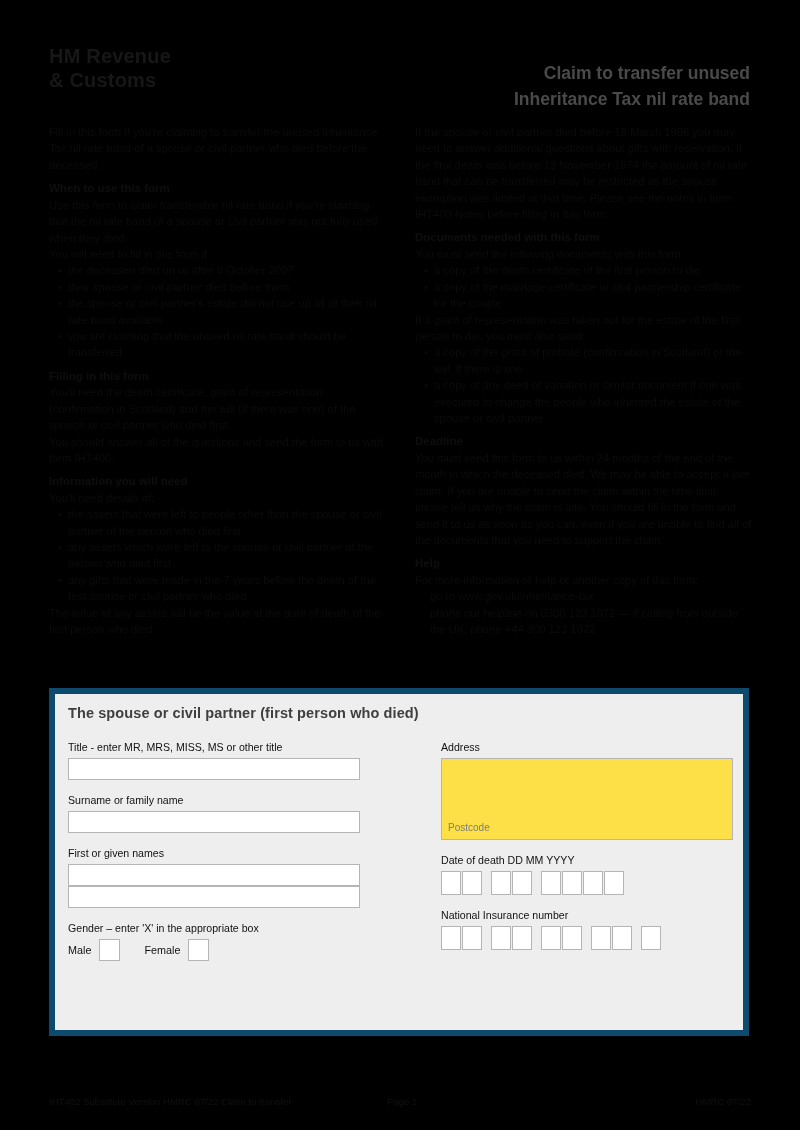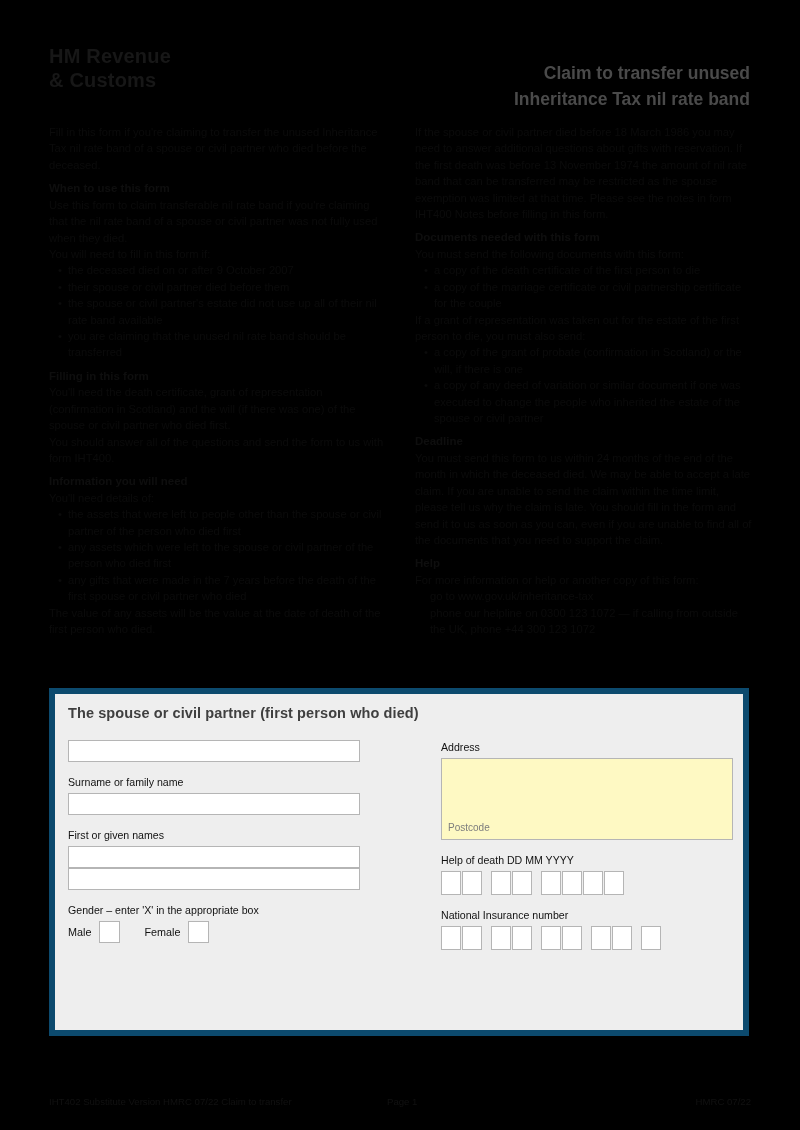--- a/index.html
+++ b/index.html
@@ -141,21 +141,21 @@
     height: 22px;
     width: 292px;
     display: block;
   }
   .fld + .fld { border-top: 1px solid #b5b5b5; }
   .gap { height: 13px; }
 
   
   .addr {
     position: relative;
-    background: #fef9c3;
+    background: #fde047;
     border: 1px solid #b5b5b5;
     box-sizing: border-box;
     width: 292px;
     height: 82px;
   }
   .addr .pc {
     position: absolute;
     left: 6px;
     bottom: 6px;
     color: #7d7d7d;
@@ -269,20 +269,21 @@
           <li>go to www.gov.uk/inheritance-tax</li>
           <li>phone our helpline on 0300 123 1072 — if calling from outside the UK, phone +44 300 123 1072</li>
         </ul>
       </div>
   </div>
 
   <div class="panel">
     <div class="panel-title">The spouse or civil partner (first person who died)</div>
 
     <div class="fcol-l">
+      <span class="lbl">Title - enter MR, MRS, MISS, MS or other title</span>
       <div class="fld"></div>
 
       <div class="gap"></div>
       <span class="lbl">Surname or family name</span>
       <div class="fld"></div>
 
       <div class="gap"></div>
       <span class="lbl">First or given names</span>
       <div class="fld"></div>
       <div class="fld"></div>
@@ -297,21 +298,21 @@
       </div>
     </div>
 
     <div class="fcol-r">
       <span class="lbl">Address</span>
       <div class="addr">
         <span class="pc">Postcode</span>
       </div>
 
       <div class="gap"></div>
-      <span class="lbl">Help of death  DD MM YYYY</span>
+      <span class="lbl">Date of death  DD MM YYYY</span>
       <div class="boxrow">
         <span class="grp">
           <span class="bx"></span>
           <span class="bx"></span>
         </span>
         <span class="grp">
           <span class="bx"></span>
           <span class="bx"></span>
         </span>
         <span class="grp">

